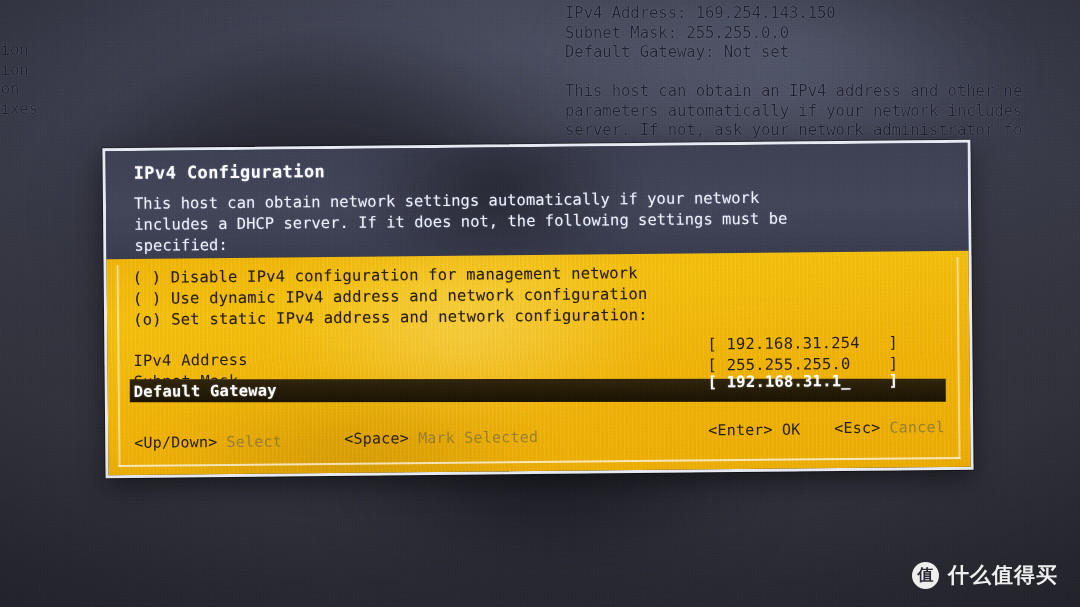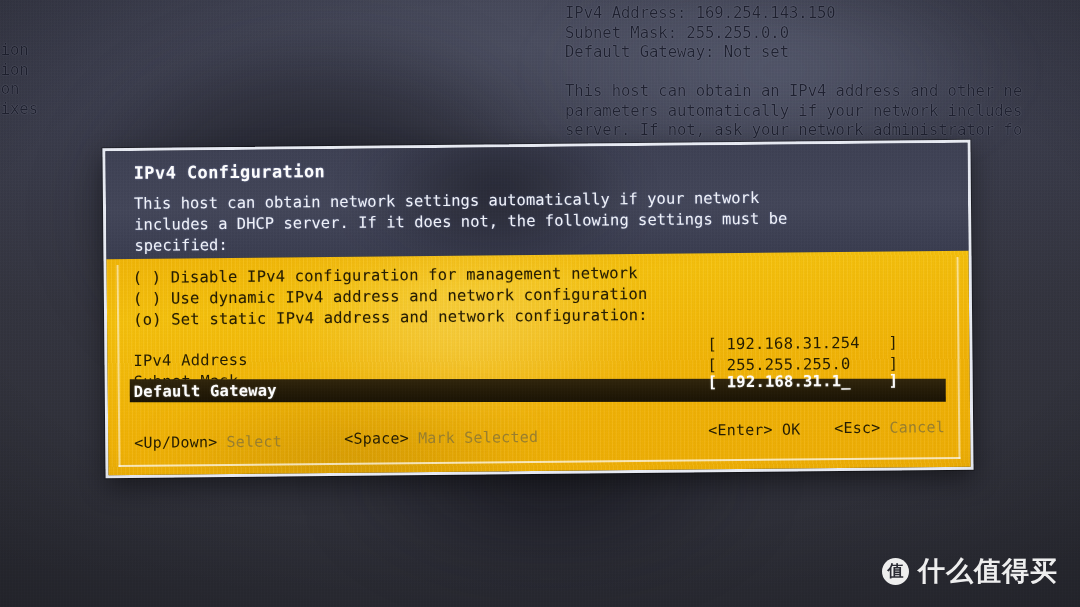--- a/index.html
+++ b/index.html
@@ -103,21 +103,21 @@
   #hint-space{left:236px;top:173px;}
   #hint-enter{left:600px;top:168px;}
   #hint-esc{left:726px;top:167px;}
 
   
   #watermark{position:absolute;right:22px;bottom:18px;display:flex;align-items:center;
              gap:9px;opacity:.92;}
   #wm-badge{width:27px;height:27px;border-radius:50%;background:#ffffff;color:#2b2c35;
             display:flex;align-items:center;justify-content:center;font-size:16px;
             font-family:"DejaVu Sans","Liberation Sans",sans-serif;font-weight:bold;}
-  #wm-text{color:#ffffff;font-size:27px;font-weight:bold;letter-spacing:1px;
+  #wm-text{color:#ffffff;font-size:21px;font-weight:bold;letter-spacing:1px;
            font-family:"DejaVu Sans","Liberation Sans",sans-serif;}
 </style>
 </head>
 <body>
 
 <div id="screen">
   <div class="bg-base"></div>
   <div class="bg-glowtop"></div>
   <div class="bg-shadow"></div>
   <div class="bg-shadow2"></div>

